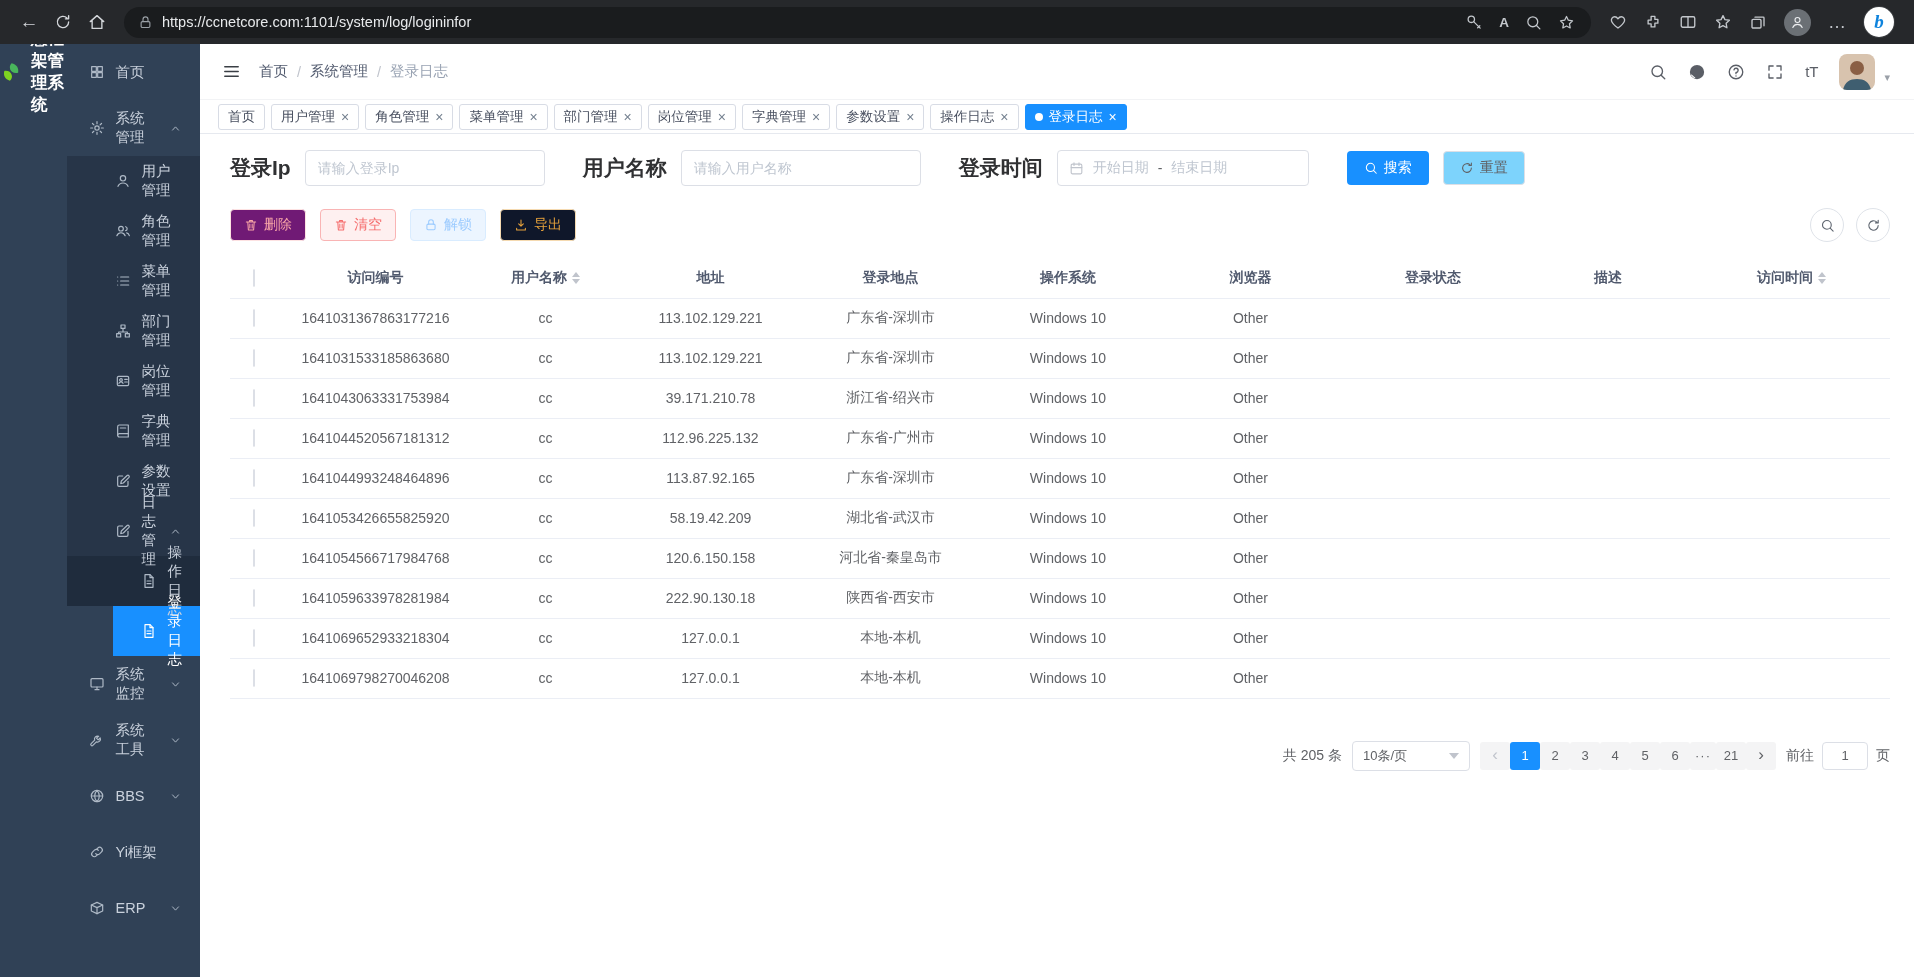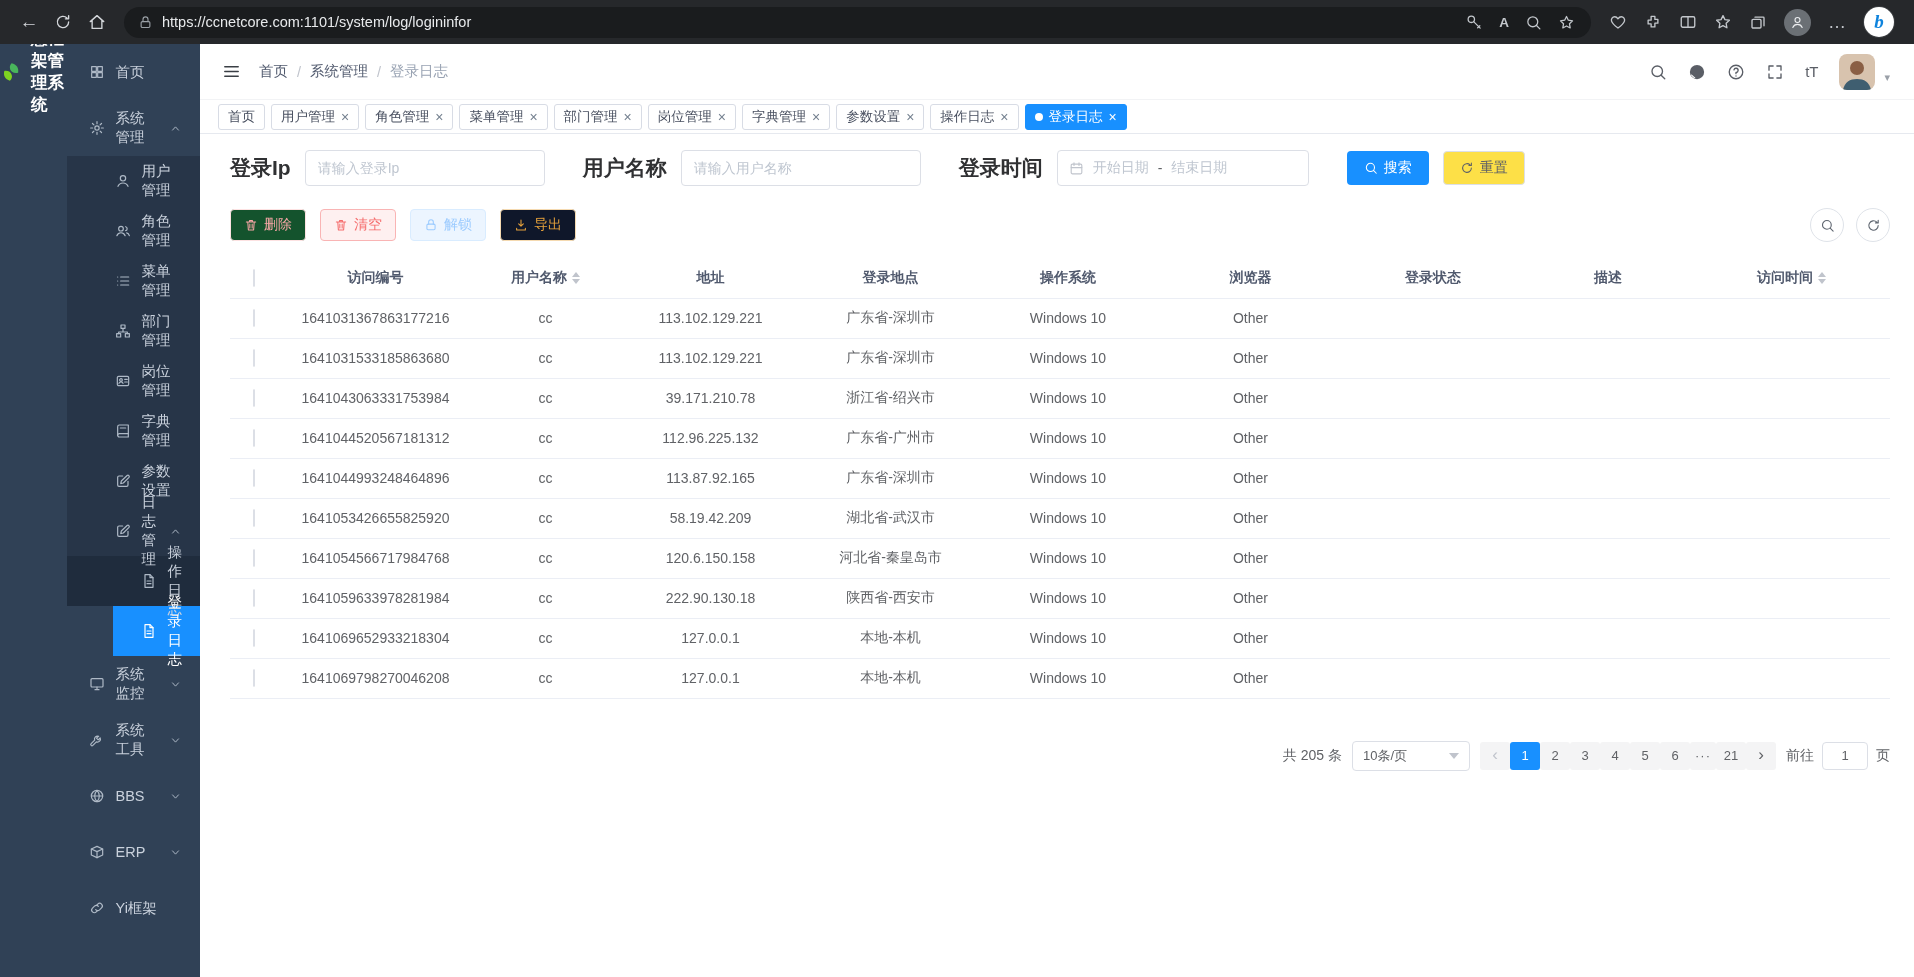--- a/index.html
+++ b/index.html
@@ -67,27 +67,27 @@
   .finput::placeholder{color:#bfc6d0}
   .fselect{width:240px;height:36px;border:1px solid #dcdfe6;border-radius:4px;display:flex;align-items:center;justify-content:space-between;padding:0 12px;cursor:pointer}
   .phtext{color:#bfc6d0;font-size:14px}
   .caret{width:0;height:0;border-left:5px solid transparent;border-right:5px solid transparent;border-top:6px solid #c0c4cc}
   .fdate{width:252px;height:36px;border:1px solid #dcdfe6;border-radius:4px;display:flex;align-items:center;gap:9px;padding:5px 11px;cursor:pointer}
   .fdate .ic{width:15px;height:15px;color:#c0c4cc}
   .dsep{color:#606266;font-size:14px}
   .btn{display:inline-flex;align-items:center;gap:6px;height:34px;padding:0 16px;border-radius:4px;font-size:14px;border:1px solid transparent;cursor:pointer;font-family:inherit}
   .btn .ic{width:14px;height:14px}
   .btn-primary{background:#1890ff;color:#fff}
-  .btn-plain{background:#fde047;border-color:#dcdfe6;color:#606266}
+  .btn-plain{background:#7dd3fc;border-color:#dcdfe6;color:#606266}
   .mlr{margin-left:14px}
 
   .toolbar{display:flex;align-items:center;margin-top:22px;gap:14px}
   .btn-sm{height:32px;padding:0 13px;font-size:14px;border-radius:4px;display:inline-flex;align-items:center;gap:6px;border:1px solid;cursor:pointer;font-family:inherit}
   .btn-sm .ic{width:14px;height:14px}
-  .b-del{background:#14532d;border-color:#fde2e2;color:#f9a7a7}
+  .b-del{background:#701a75;border-color:#fde2e2;color:#f9a7a7}
   .b-clear{background:#fef0f0;border-color:#f9b4b4;color:#f56c6c}
   .b-unlock{background:#ecf5ff;border-color:#d9ecff;color:#9bcbff}
   .b-export{background:#0f172a;border-color:#f5dab1;color:#e6a23c}
   .tb-right{margin-left:auto;display:flex;gap:12px}
   .circ{width:34px;height:34px;border:1px solid #dfe3e9;border-radius:50%;display:flex;align-items:center;justify-content:center;color:#5f6670;cursor:pointer;background:#fff}
   .circ .ic{width:15px;height:15px}
 
   table{width:100%;border-collapse:collapse;table-layout:fixed;margin-top:16px}
   th,td{height:40px;font-size:14px;text-align:center;border-bottom:1px solid #ebeef5;overflow:hidden;white-space:nowrap}
   th{color:#515a6e;font-weight:bold}
@@ -419,32 +419,32 @@
         <svg class="ic mic">
             <use href="#i-globe"></use>
           </svg>
         <span>BBS</span>
         <svg class="ic chev">
             <use href="#i-chevdown"></use>
           </svg>
       </div>
       <div class="mi l1">
         <svg class="ic mic">
+            <use href="#i-link"></use>
+          </svg>
+        <span>Yi框架</span>
+      </div>
+      <div class="mi l1">
+        <svg class="ic mic">
             <use href="#i-box"></use>
           </svg>
         <span>ERP</span>
         <svg class="ic chev">
             <use href="#i-chevdown"></use>
           </svg>
-      </div>
-      <div class="mi l1">
-        <svg class="ic mic">
-            <use href="#i-link"></use>
-          </svg>
-        <span>Yi框架</span>
       </div>
     </nav>
   </aside>
 
   <main class="main">
 
     <header class="topbar">
       <svg class="ic burger">
           <use href="#i-burger"></use>
         </svg>

